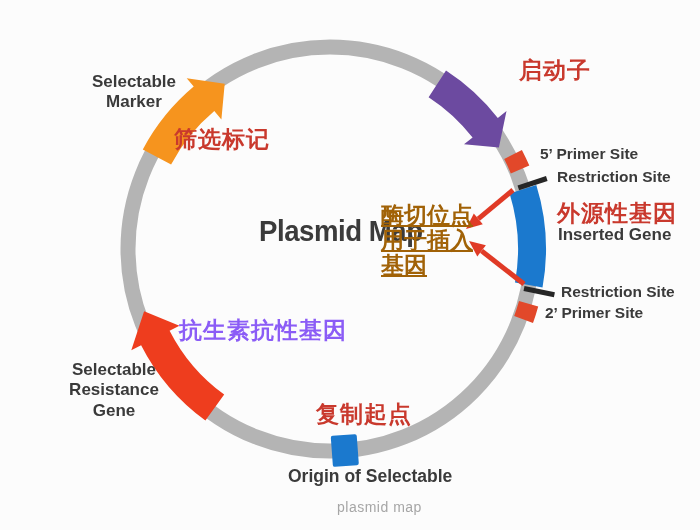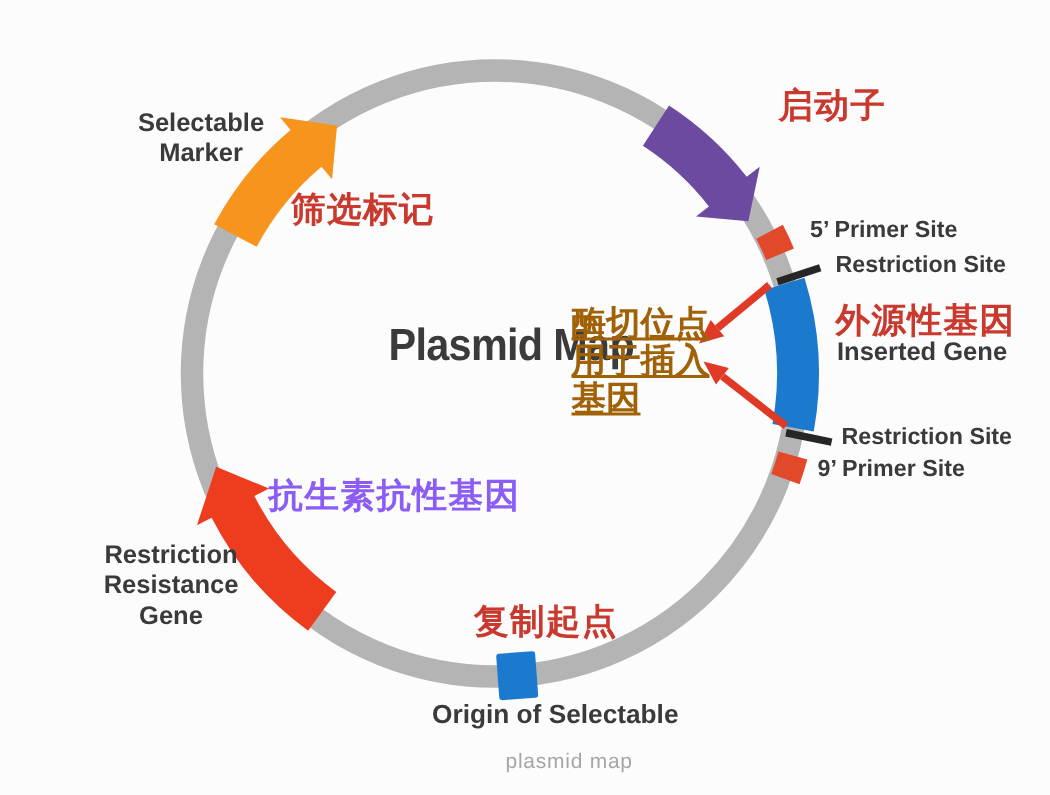--- a/index.html
+++ b/index.html
@@ -35,47 +35,47 @@
       <line x1="524.0" y1="288.5" x2="554.4" y2="294.7" stroke="#262626" stroke-width="5"></line>
       <rect x="331.8" y="435.0" width="26" height="31" rx="2" fill="#1b79ce" transform="rotate(-4.2 344.8 450.5)"></rect>
       <line x1="513" y1="190" x2="478.3" y2="218.8" stroke="#e03a26" stroke-width="5"></line>
       <polygon points="466.0,229.0 473.8,213.4 482.8,224.2" fill="#e03a26"></polygon>
       <line x1="524" y1="284" x2="481.6" y2="250.9" stroke="#e03a26" stroke-width="5"></line>
       <polygon points="469.0,241.0 485.9,245.3 477.3,256.4" fill="#e03a26"></polygon>
     </svg>
 
   <div class="lbl med wrap" style="left:78px;top:72px;width:112px;">Selectable Marker</div>
 
-  <div class="lbl cn" style="left: 174px; top: 124px; color: rgb(201, 57, 45); margin-left: 20px;">筛选标记</div>
+  <div class="lbl cn" style="left: 174px; top: 124px; color: rgb(201, 57, 45);">筛选标记</div>
 
   <div class="lbl cn" style="left: 519px; top: 55px; color: rgb(201, 57, 45);">启动子</div>
 
 
   <div class="lbl small" style="left:540px;top:145px;">5’ Primer Site</div>
 
   <div class="lbl small" style="left:557px;top:168px;">Restriction Site</div>
 
   <div class="lbl cn" style="left: 557px; top: 198px; color: rgb(201, 57, 45);">外源性基因</div>
 
   <div class="lbl med" style="left:558px;top:225px;">Inserted Gene</div>
 
   <div class="lbl small" style="left:561px;top:283px;">Restriction Site</div>
 
-  <div class="lbl small" style="left:545px;top:304px;">9’ Primer Site</div>
+  <div class="lbl small" style="left:545px;top:304px;">2’ Primer Site</div>
 
   <div class="lbl title" style="left:259px;top:214px;">Plasmid Map</div>
 
   <div class="lbl cn cn-lines" style="left: 381px; top: 203px; letter-spacing: 0px; color: #a16207; text-decoration: underline;">
     <span>酶切位点</span>
     <span>用于插入</span>
     <span>基因</span>
   </div>
 
   <div class="lbl cn" style="left: 179px; top: 315px; color: #8b5cf6;">抗生素抗性基因</div>
 
-  <div class="lbl med wrap" style="left:58px;top:360px;width:112px;">Restriction Resistance Gene</div>
+  <div class="lbl med wrap" style="left:58px;top:360px;width:112px;">Selectable Resistance Gene</div>
 
   <div class="lbl cn" style="left: 316px; top: 399px; color: rgb(201, 57, 45);">复制起点</div>
 
   <div class="lbl med" style="left:288px;top:466px;font-size:17.5px;">Origin of Selectable</div>
 
   <div class="lbl caption" style="left:337px;top:499px;">plasmid map</div>
 </div>
 
 </body></html>

